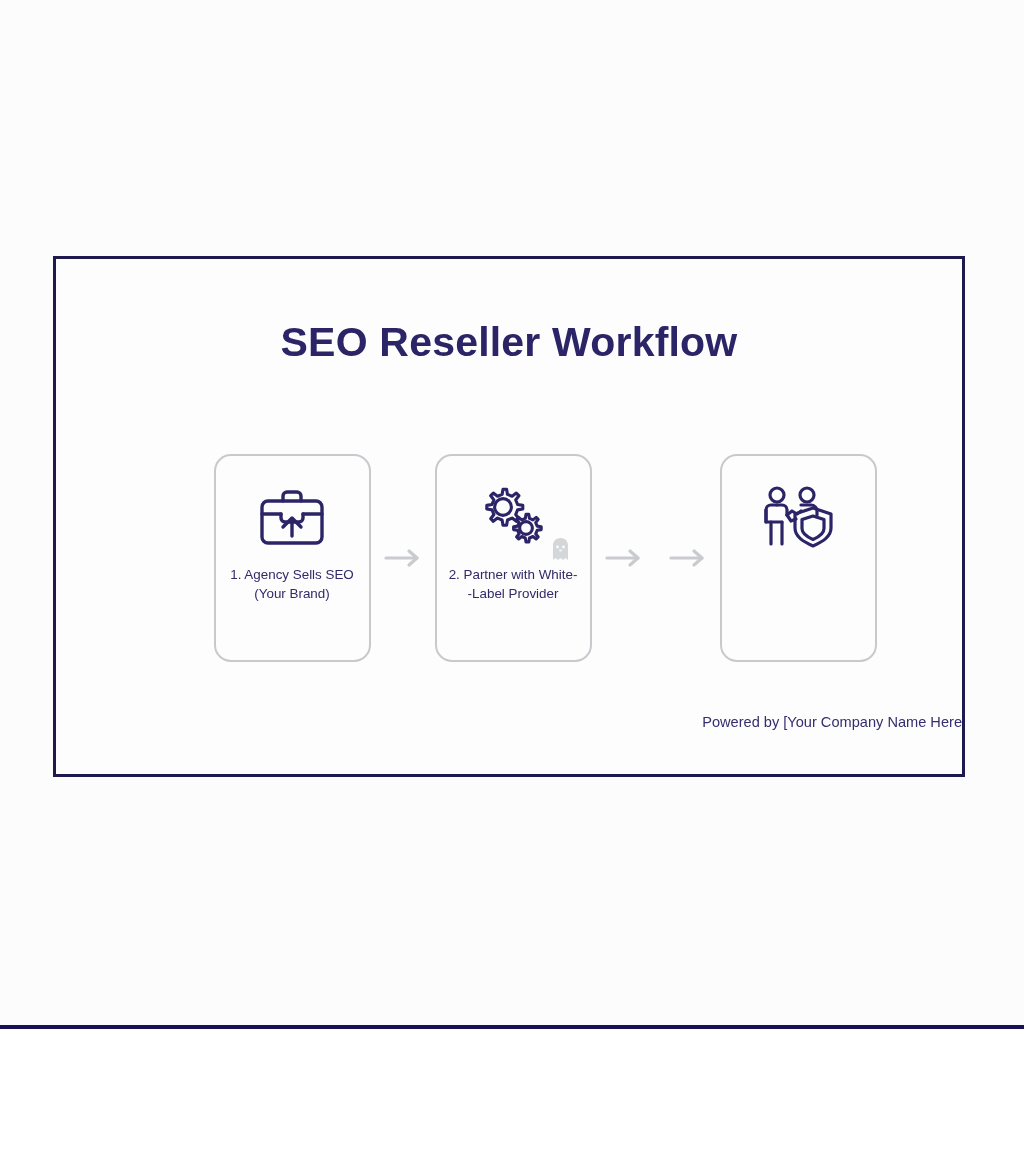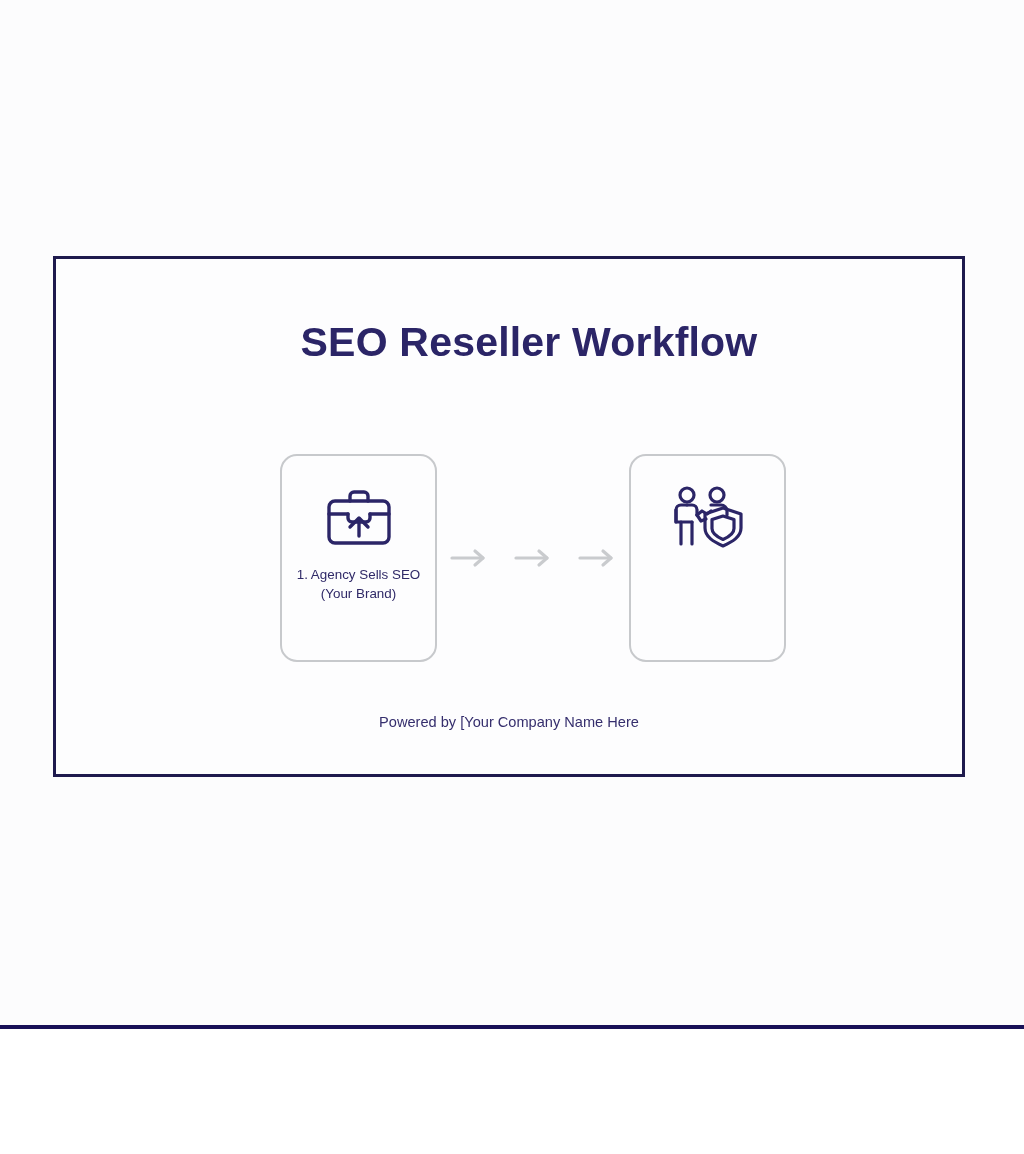--- a/index.html
+++ b/index.html
@@ -59,27 +59,26 @@
   .slide-title {
     position: absolute;
     left: 0;
     top: 60px;
     width: 100%;
     text-align: center;
     font-size: 41px;
     font-weight: bold;
     color: #2b2567;
     letter-spacing: 0.2px;
-    padding-left: 20px;
   }
 
   
   .flow-row {
     position: absolute;
-    left: 4px;
+    left: 16px;
     top: 195px;
     width: 100%;
     display: flex;
     justify-content: center;
     align-items: flex-start;
     padding-left: 20px;
   }
 
   .card {
     position: relative;
@@ -139,21 +138,21 @@
   }
 
   .arrow svg { display: block; }
 
   
   .slide-footer {
     position: absolute;
     left: 0;
     top: 455px;
     width: 100%;
-    text-align: center;
+    text-align: right;
     font-size: 14.6px;
     color: #352e6d;
   }
 </style>
 </head>
 <body>
 
 <div class="canvas">
 
   <div class="slide-frame">
@@ -178,20 +177,40 @@
 (Your Brand)</div>
       </div>
 
       <div class="arrow">
         <svg width="38" height="20" viewBox="0 0 38 20" fill="none" stroke="currentColor" stroke-width="3.2" stroke-linecap="round" stroke-linejoin="round">
           <path d="M2 10 H33"></path>
           <path d="M25 3 l8 7 l-8 7"></path>
         </svg>
       </div>
 
+      <div class="card">
+        <div class="card-icon">
+          <svg width="70" height="62" viewBox="0 0 70 62" fill="none" stroke="#2b2567" stroke-width="3.1" stroke-linecap="round" stroke-linejoin="round">
+
+            <circle cx="25" cy="21" r="8.4"></circle>
+            <path d="M25 3.2 l3.6 0 l0.9 5.2 l4.6 1.9 l4.2 -3.2 l2.6 2.6 l-3.2 4.2 l1.9 4.6 l5.2 0.9 l0 3.6 l-5.2 0.9 l-1.9 4.6 l3.2 4.2 l-2.6 2.6 l-4.2 -3.2 l-4.6 1.9 l-0.9 5.2 l-3.6 0 l-0.9 -5.2 l-4.6 -1.9 l-4.2 3.2 l-2.6 -2.6 l3.2 -4.2 l-1.9 -4.6 l-5.2 -0.9 l0 -3.6 l5.2 -0.9 l1.9 -4.6 l-3.2 -4.2 l2.6 -2.6 l4.2 3.2 l4.6 -1.9 z"></path>
+
+            <circle cx="48" cy="42" r="6.4"></circle>
+            <path d="M48 28.4 l2.8 0 l0.7 4 l3.5 1.5 l3.2 -2.5 l2 2 l-2.5 3.2 l1.5 3.5 l4 0.7 l0 2.8 l-4 0.7 l-1.5 3.5 l2.5 3.2 l-2 2 l-3.2 -2.5 l-3.5 1.5 l-0.7 4 l-2.8 0 l-0.7 -4 l-3.5 -1.5 l-3.2 2.5 l-2 -2 l2.5 -3.2 l-1.5 -3.5 l-4 -0.7 l0 -2.8 l4 -0.7 l1.5 -3.5 l-2.5 -3.2 l2 -2 l3.2 2.5 l3.5 -1.5 z"></path>
+          </svg>
+          <svg class="ghost-glyph" viewBox="0 0 17 22" fill="currentColor">
+            <path d="M8.5 0 C4 0 1 3.2 1 7.4 V22 l2.5 -2 l2.5 2 l2.5 -2 l2.5 2 l2.5 -2 l2.5 2 V7.4 C16 3.2 13 0 8.5 0 z"></path>
+            <rect x="4.4" y="7.6" width="2.3" height="2.6" fill="#fdfdfe"></rect>
+            <rect x="10.3" y="7.6" width="2.3" height="2.6" fill="#fdfdfe"></rect>
+            <rect x="7.3" y="11.6" width="2.4" height="1.7" fill="#fdfdfe"></rect>
+          </svg>
+        </div>
+        <div class="card-label">2. Partner with White-
+-Label Provider</div>
+      </div>
 
       <div class="arrow">
         <svg width="38" height="20" viewBox="0 0 38 20" fill="none" stroke="currentColor" stroke-width="3.2" stroke-linecap="round" stroke-linejoin="round">
           <path d="M2 10 H33"></path>
           <path d="M25 3 l8 7 l-8 7"></path>
         </svg>
       </div>
 
 
       <div class="arrow">

